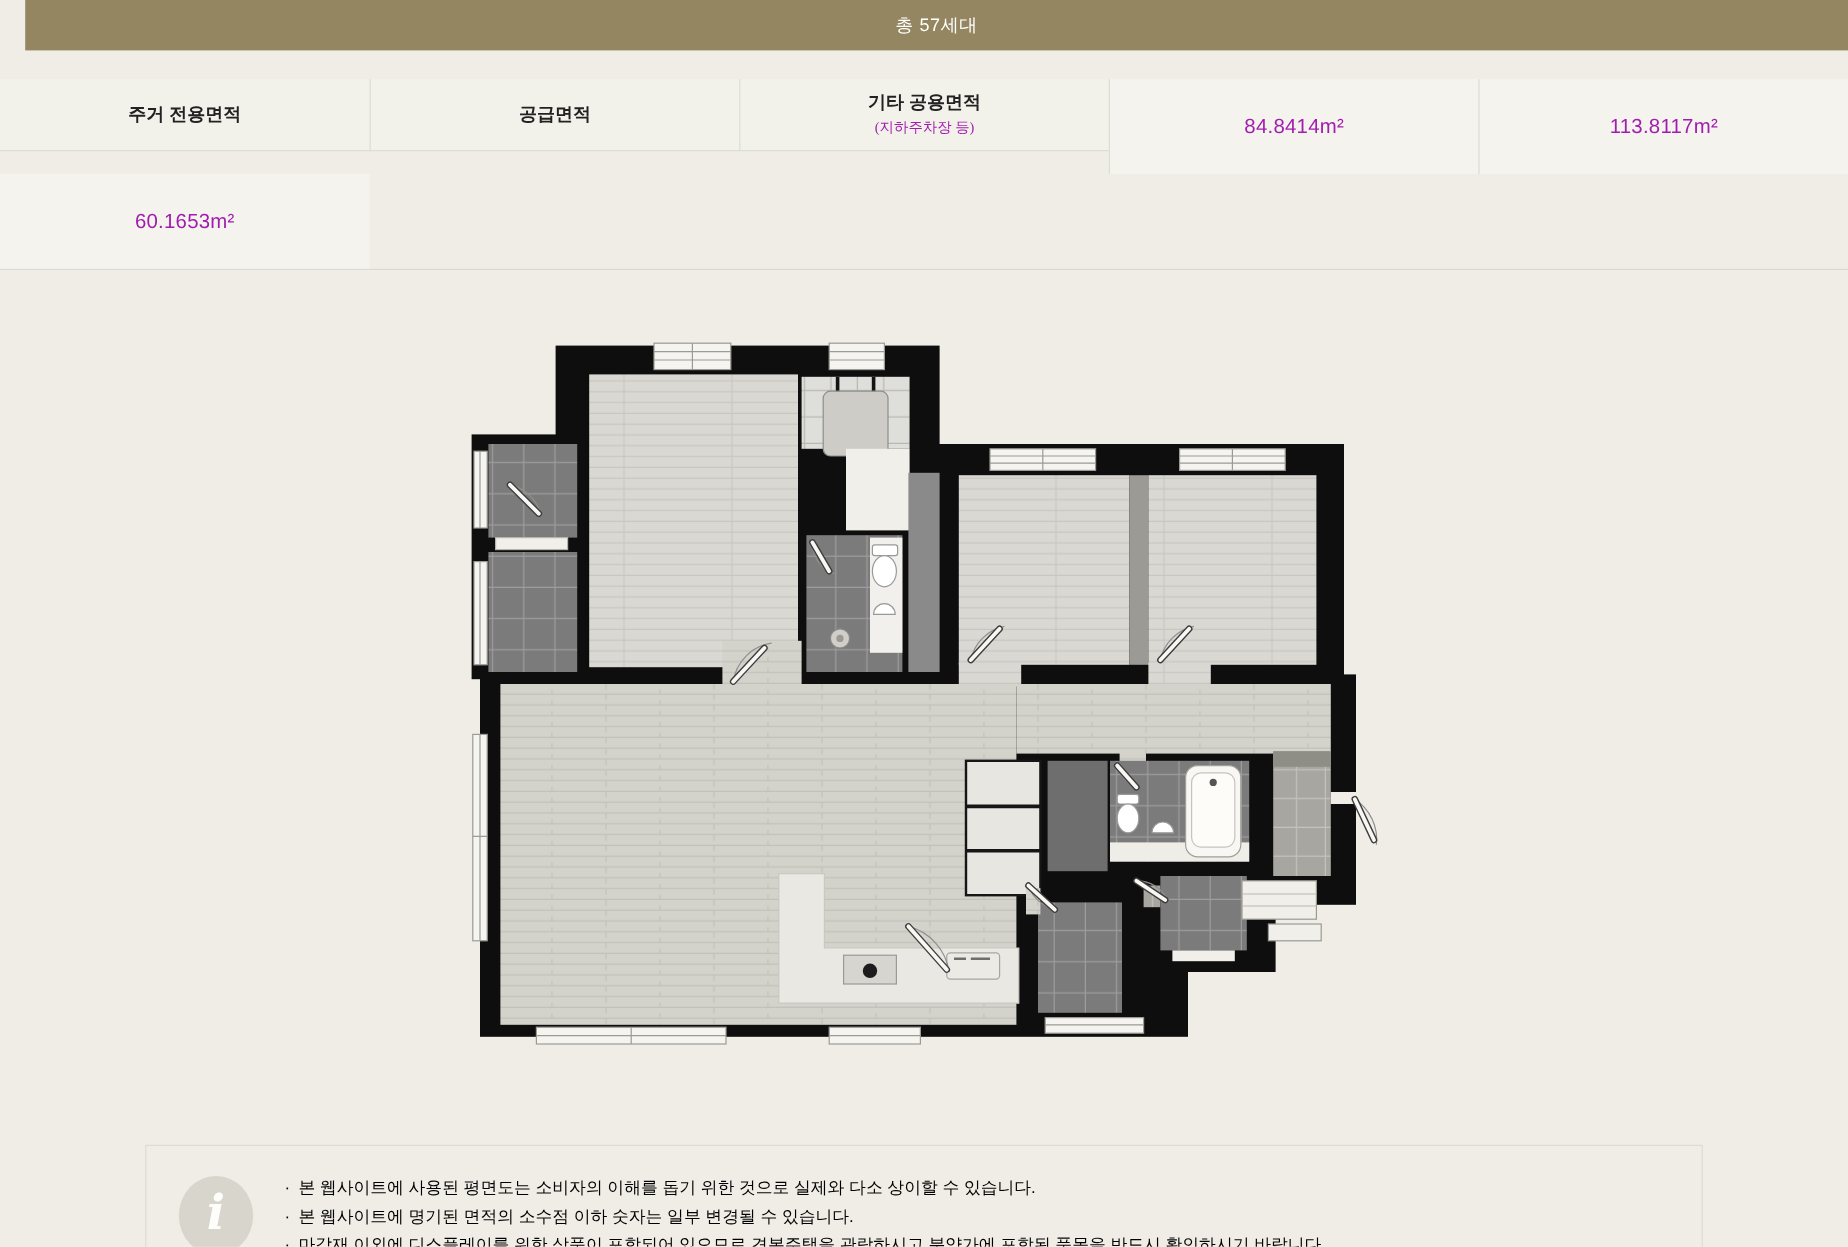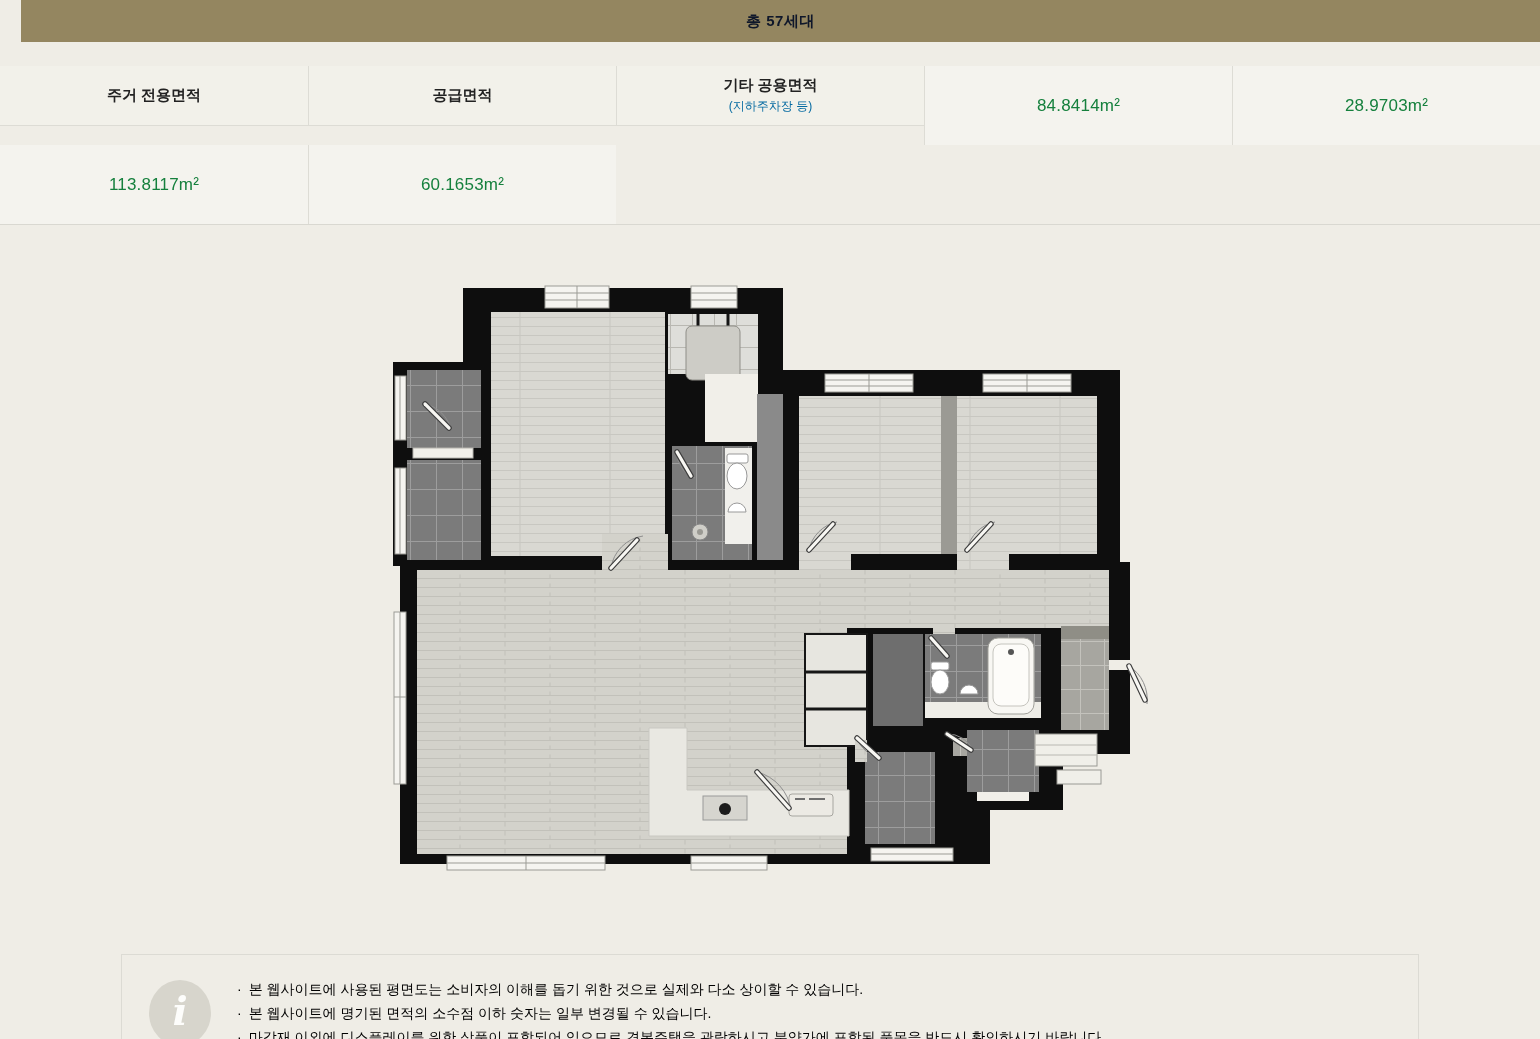--- a/index.html
+++ b/index.html
@@ -6,41 +6,41 @@
   body{
     width:1540px;height:1039px;overflow:hidden;
     background:#efede6;
     font-family:"Liberation Sans","DejaVu Sans",sans-serif;
     -webkit-font-smoothing:antialiased;
   }
   
   .topbar{
     height:42px;background:#948660;
     display:flex;align-items:center;justify-content:center;
-    color:#0f172a;font-size:15px;font-weight:bold;letter-spacing:.5px;margin-left:21px;
+    color:#ffffff;font-size:15px;font-weight:normal;letter-spacing:.5px;margin-left:21px;
   }
   
   .area-table{
     display:grid;grid-template-columns:repeat(5,1fr);
     border-bottom:1px solid #d9d8d1;
     margin-top:24px;
   }
   .cell{box-sizing:border-box;}
   .cell:not(:nth-child(5n+1)){border-left:1px solid #dddcd5;}
   .hcell{
     height:60px;background:#f2f1ea;border-bottom:1px solid #dddcd5;
     display:flex;flex-direction:column;align-items:center;justify-content:center;
     font-size:15px;font-weight:bold;color:#222;
   }
-  .hcell .sub{font-weight:normal;font-size:12px;color:#0369a1;margin-top:3px;}
+  .hcell .sub{font-weight:normal;font-size:12px;color:#a21caf;margin-top:3px;font-family:Liberation Serif, serif;}
   .hcell .sub:empty{display:none;}
   .vcell{
     height:79px;background:#f4f3ee;
     display:flex;align-items:center;justify-content:center;
-    font-size:17px;color:#15803d;letter-spacing:.2px;
+    font-size:17px;color:#a21caf;letter-spacing:.2px;
   }
   
   .plan-wrap{width:770px;margin:57px auto 0;}
   .plan-wrap svg{display:block;}
   
   .notice{
     width:1298px;height:118px;box-sizing:border-box;
     margin:82px auto 0;border:1px solid #dcdbd4;
     display:flex;align-items:center;padding:0 30px 0 27px;
   }
@@ -69,21 +69,20 @@
   </div>
   <div class="cell hcell">
     <span>공급면적</span>
 
   </div>
   <div class="cell hcell">
     <span>기타 공용면적</span>
     <span class="sub">(지하주차장 등)</span>
   </div>
   <div class="cell vcell">84.8414m²</div>
-  <div class="cell vcell">28.9703m²</div>
   <div class="cell vcell">113.8117m²</div>
   <div class="cell vcell">60.1653m²</div>
 </div>
 
 <div class="plan-wrap">
 <svg viewBox="0 0 770 590" width="770" height="590" xmlns="http://www.w3.org/2000/svg">
   <defs>
     <pattern id="woodA" width="90" height="9" patternUnits="userSpaceOnUse">
       <rect width="90" height="9" fill="#d9d8d2"></rect>
       <path d="M0 8.5 H90 M45 0 V9" stroke="#c8c7c1" stroke-width="1" fill="none"></path>

